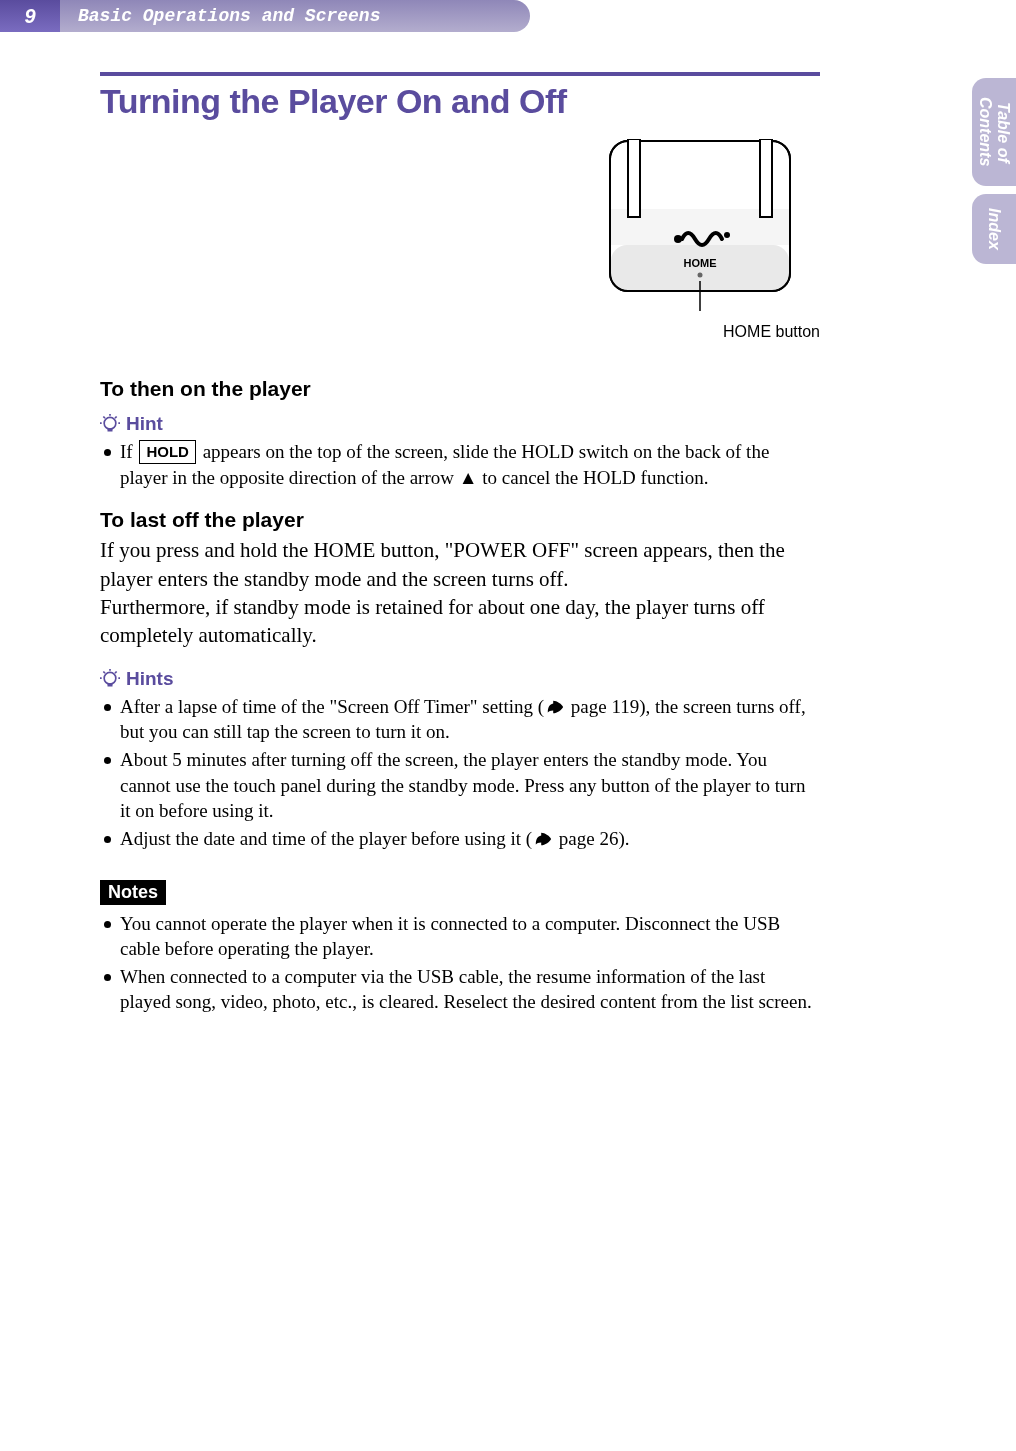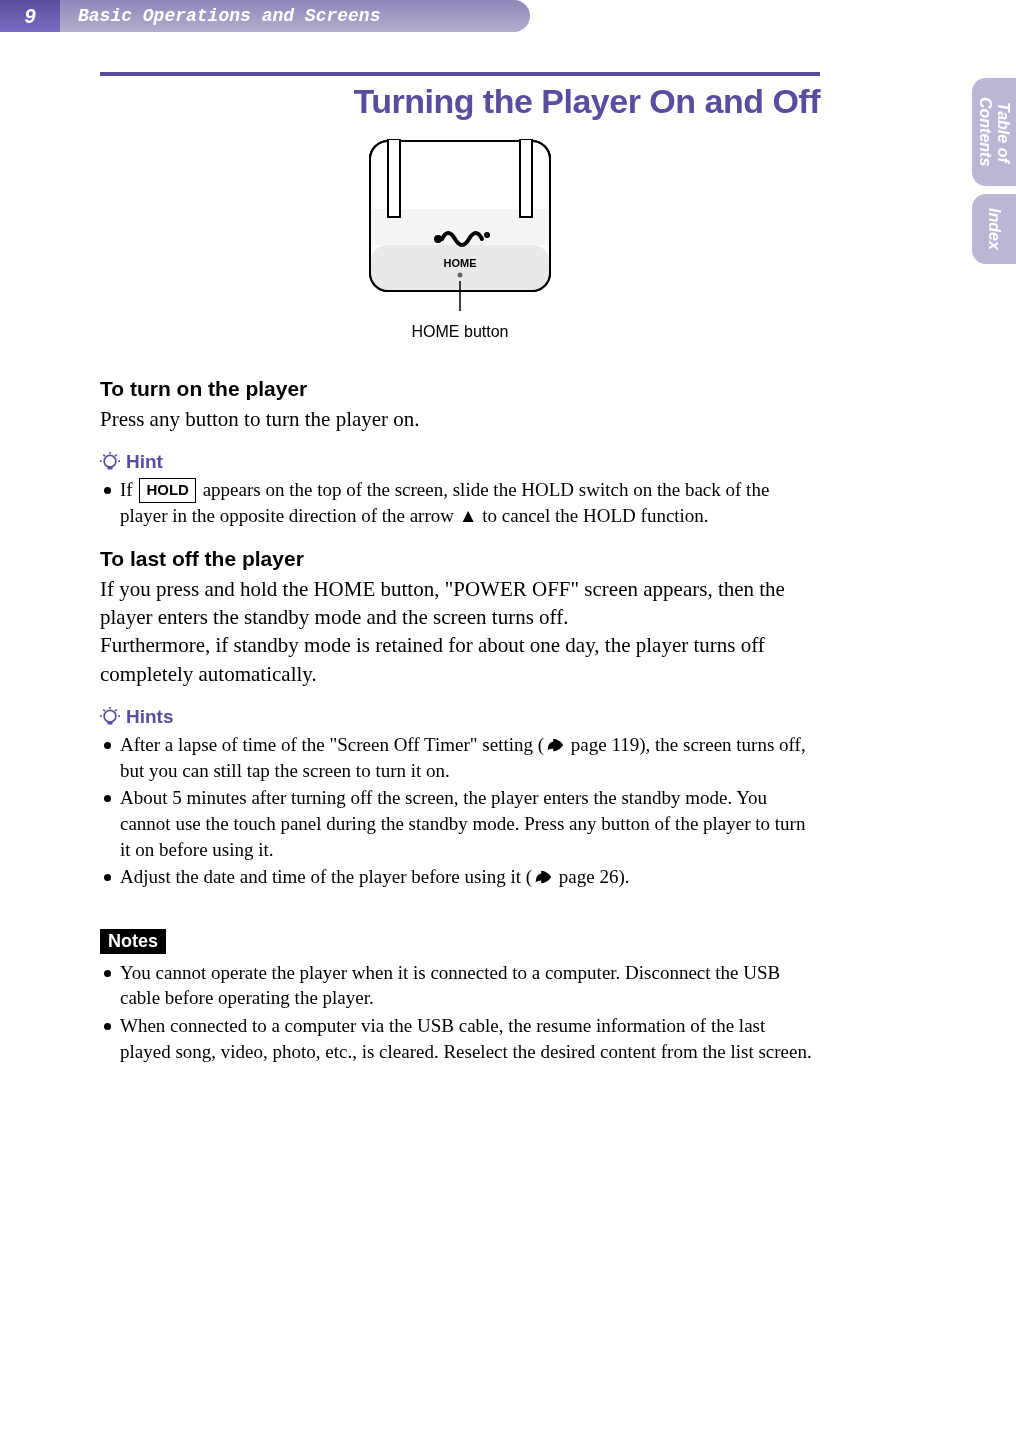--- a/index.html
+++ b/index.html
@@ -82,26 +82,25 @@
       background: #5a4c9e;
       margin-bottom: 6px;
     }
     .main-title {
       color: #5a4c9e;
       font-family: Arial, sans-serif;
       font-weight: 900;
       font-size: 34px;
       margin-bottom: 18px;
       letter-spacing: -0.5px;
-      text-align: right;
     }
     .device {
       display: flex;
       flex-direction: column;
-      align-items: center;
+      align-items: flex-end;
       margin-bottom: 36px;
     }
     .device svg { display: block; }
     .device-caption {
       font-family: Arial, sans-serif;
       font-size: 16px;
       margin-top: 4px;
     }
     .subheading {
       font-family: Arial, sans-serif;
@@ -164,21 +163,21 @@
     }
     .notes-label {
       display: inline-block;
       background: #000;
       color: #fff;
       font-family: Arial, sans-serif;
       font-weight: bold;
       font-size: 18px;
       padding: 2px 8px;
       margin-bottom: 6px;
-      margin-top: 21px;
+      margin-top: 10px;
     }
     .see-icon {
       display: inline-block;
       vertical-align: -3px;
       width: 22px;
       height: 18px;
     }
   </style>
 </head>
 <body>
@@ -216,22 +215,21 @@
         <circle cx="147" cy="96" r="3" fill="#000"></circle>
       </g>
       <text x="120" y="128" text-anchor="middle" font-family="Arial" font-size="11" font-weight="bold" fill="#000">HOME</text>
       <circle cx="120" cy="136" r="2.5" fill="#666"></circle>
       <line x1="120" y1="142" x2="120" y2="172" stroke="#000" stroke-width="1.5"></line>
       <line x1="108" y1="152" x2="132" y2="152" stroke="#000" stroke-width="1.5"></line>
     </svg>
     <div class="device-caption">HOME button</div>
   </div>
 
-  <div class="subheading">To turn on the player</div>
-  <p class="body-text">Press any button to turn the player on.</p>
+  <div class="subheading">To then on the player</div>
 
   <div class="hint-label">
     <svg class="bulb" viewBox="0 0 24 26">
       <circle cx="12" cy="12" r="7" fill="none" stroke="#5a4c9e" stroke-width="2"></circle>
       <rect x="9" y="18" width="6" height="4" fill="#5a4c9e"></rect>
       <line x1="12" y1="1" x2="12" y2="3" stroke="#5a4c9e" stroke-width="2"></line>
       <line x1="20" y1="4" x2="18" y2="6" stroke="#5a4c9e" stroke-width="2"></line>
       <line x1="4" y1="4" x2="6" y2="6" stroke="#5a4c9e" stroke-width="2"></line>
       <line x1="22" y1="12" x2="24" y2="12" stroke="#5a4c9e" stroke-width="2"></line>
       <line x1="0" y1="12" x2="2" y2="12" stroke="#5a4c9e" stroke-width="2"></line>

